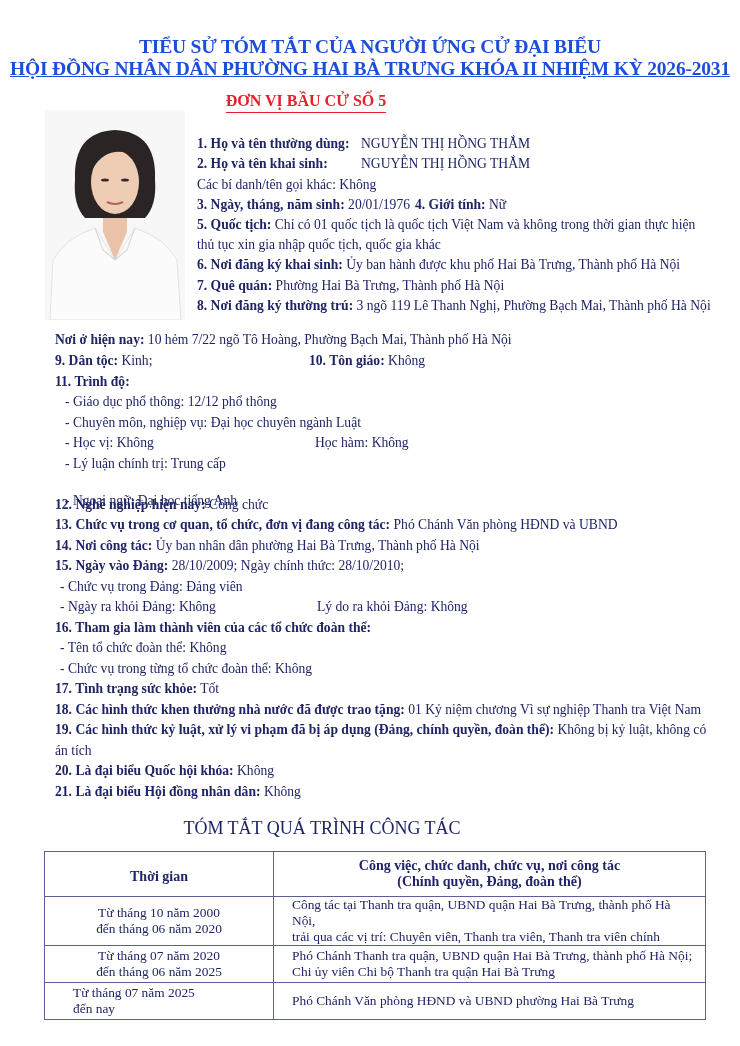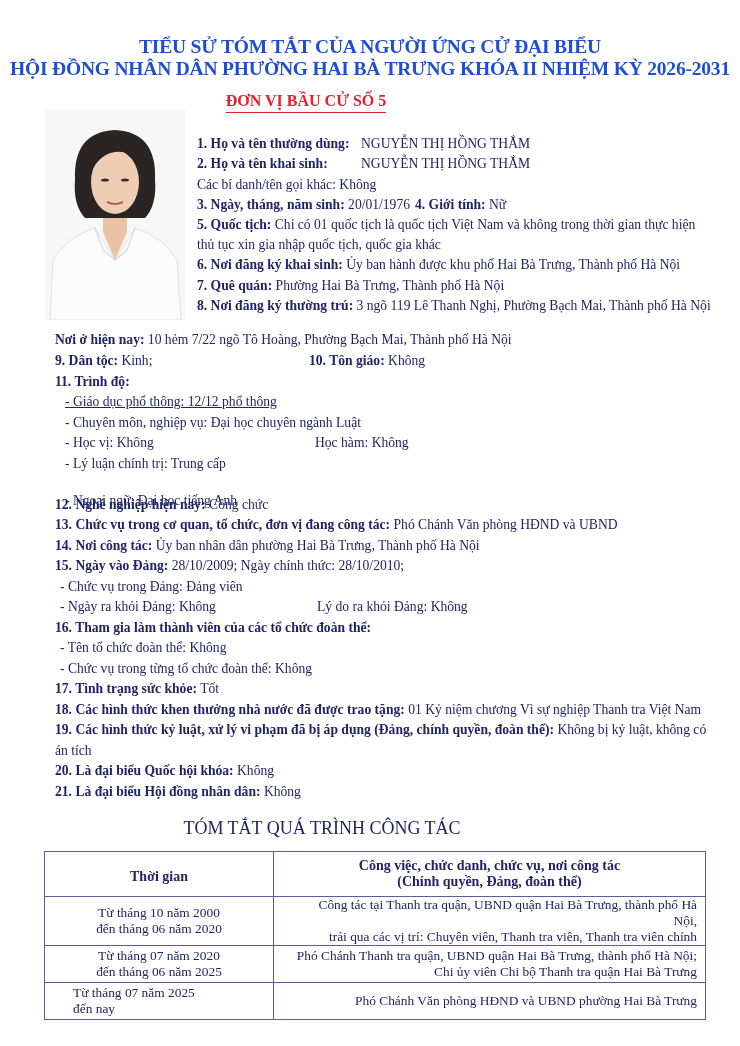--- a/index.html
+++ b/index.html
@@ -7,21 +7,21 @@
     width: 740px; height: 1046px; position: relative; overflow: hidden;
     font-family: "Liberation Serif", "DejaVu Serif", serif;
     color: #1f2466;
   }
   .title {
     position: absolute; left: 0; width: 740px; text-align: center;
     color: #1d4ed8; font-weight: bold; font-size: 19.5px; line-height: 22px;
     letter-spacing: -0.2px;
   }
   .t1 { top: 36px; }
-  .t2 { top: 58px; }
+  .t2 { top: 58px; text-decoration: underline; }
   .subtitle {
     position: absolute; left: 0; width: 612px; top: 92px; text-align: center;
     color: #e3202b; font-weight: bold; font-size: 16px;
   }
   .subtitle span { display: inline-block; border-bottom: 1.5px solid #e3202b; padding-bottom: 2px; }
   .photo {
     position: absolute; left: 45px; top: 110px; width: 140px; height: 210px;
     background: #f4f4f4; overflow: hidden;
   }
   .line { position: absolute; font-size: 13.6px; line-height: 20px; white-space: nowrap; }
@@ -30,21 +30,21 @@
     position: absolute; left: 0; width: 644px; top: 818px; text-align: center;
     font-size: 18px; color: #1f2466;
   }
   table.work {
     position: absolute; left: 44px; top: 851px; width: 662px; height: 150px;
     border-collapse: collapse; font-size: 13.4px; line-height: 16px; color: #1f2466;
   }
   table.work td, table.work th { border: 1.2px solid #5a5f96; padding: 0 8px; }
   table.work th { font-weight: bold; text-align: center; height: 38px; font-size: 14px; }
   table.work td.time { text-align: center; width: 192px; }
-  table.work td.desc { text-align: right; padding-left: 18px; }
+  table.work td.desc { text-align: left; padding-left: 18px; }
   table.work td.time.left { text-align: left; padding-left: 28px; }
 </style>
 </head>
 <body>
 
 <div class="title t1">TIỂU SỬ TÓM TẮT CỦA NGƯỜI ỨNG CỬ ĐẠI BIỂU</div>
 <div class="title t2">HỘI ĐỒNG NHÂN DÂN PHƯỜNG HAI BÀ TRƯNG KHÓA II NHIỆM KỲ 2026-2031</div>
 <div class="subtitle"><span>ĐƠN VỊ BẦU CỬ SỐ 5</span></div>
 
 <div class="photo">
@@ -100,21 +100,21 @@
 <div class="line" style="left:55px; top:330px;">
   <span class="b">Nơi ở hiện nay:</span><span> 10 hẻm 7/22 ngõ Tô Hoàng, Phường Bạch Mai, Thành phố Hà Nội</span>
 </div>
 <div class="line" style="left:55px; top:351px;">
   <span class="b">9. Dân tộc:</span><span> Kinh;</span>
 </div>
 <div class="line" style="left:309px; top:351px;">
   <span class="b">10. Tôn giáo:</span><span> Không</span>
 </div>
 <div class="line b" style="left:55px; top:372px;">11. Trình độ:</div>
-<div class="line" style="left:65px; top:392px;text-decoration:underline;">- Giáo dục phổ thông: 12/12 phổ thông</div>
+<div class="line" style="left:65px; top:392px;">- Giáo dục phổ thông: 12/12 phổ thông</div>
 <div class="line" style="left:65px; top:413px;">- Chuyên môn, nghiệp vụ: Đại học chuyên ngành Luật</div>
 <div class="line" style="left:65px; top:433px;">- Học vị: Không</div>
 <div class="line" style="left:315px; top:433px;">Học hàm: Không</div>
 <div class="line" style="left:65px; top:454px;">- Lý luận chính trị: Trung cấp</div>
 <div class="line" style="left:65px; top:491px;">- Ngoại ngữ: Đại học tiếng Anh</div>
 <div class="line" style="left:55px; top:495px;">
   <span class="b">12. Nghề nghiệp hiện nay:</span><span> Công chức</span>
 </div>
 <div class="line" style="left:55px; top:515px;">
   <span class="b">13. Chức vụ trong cơ quan, tổ chức, đơn vị đang công tác:</span><span> Phó Chánh Văn phòng HĐND và UBND</span>

